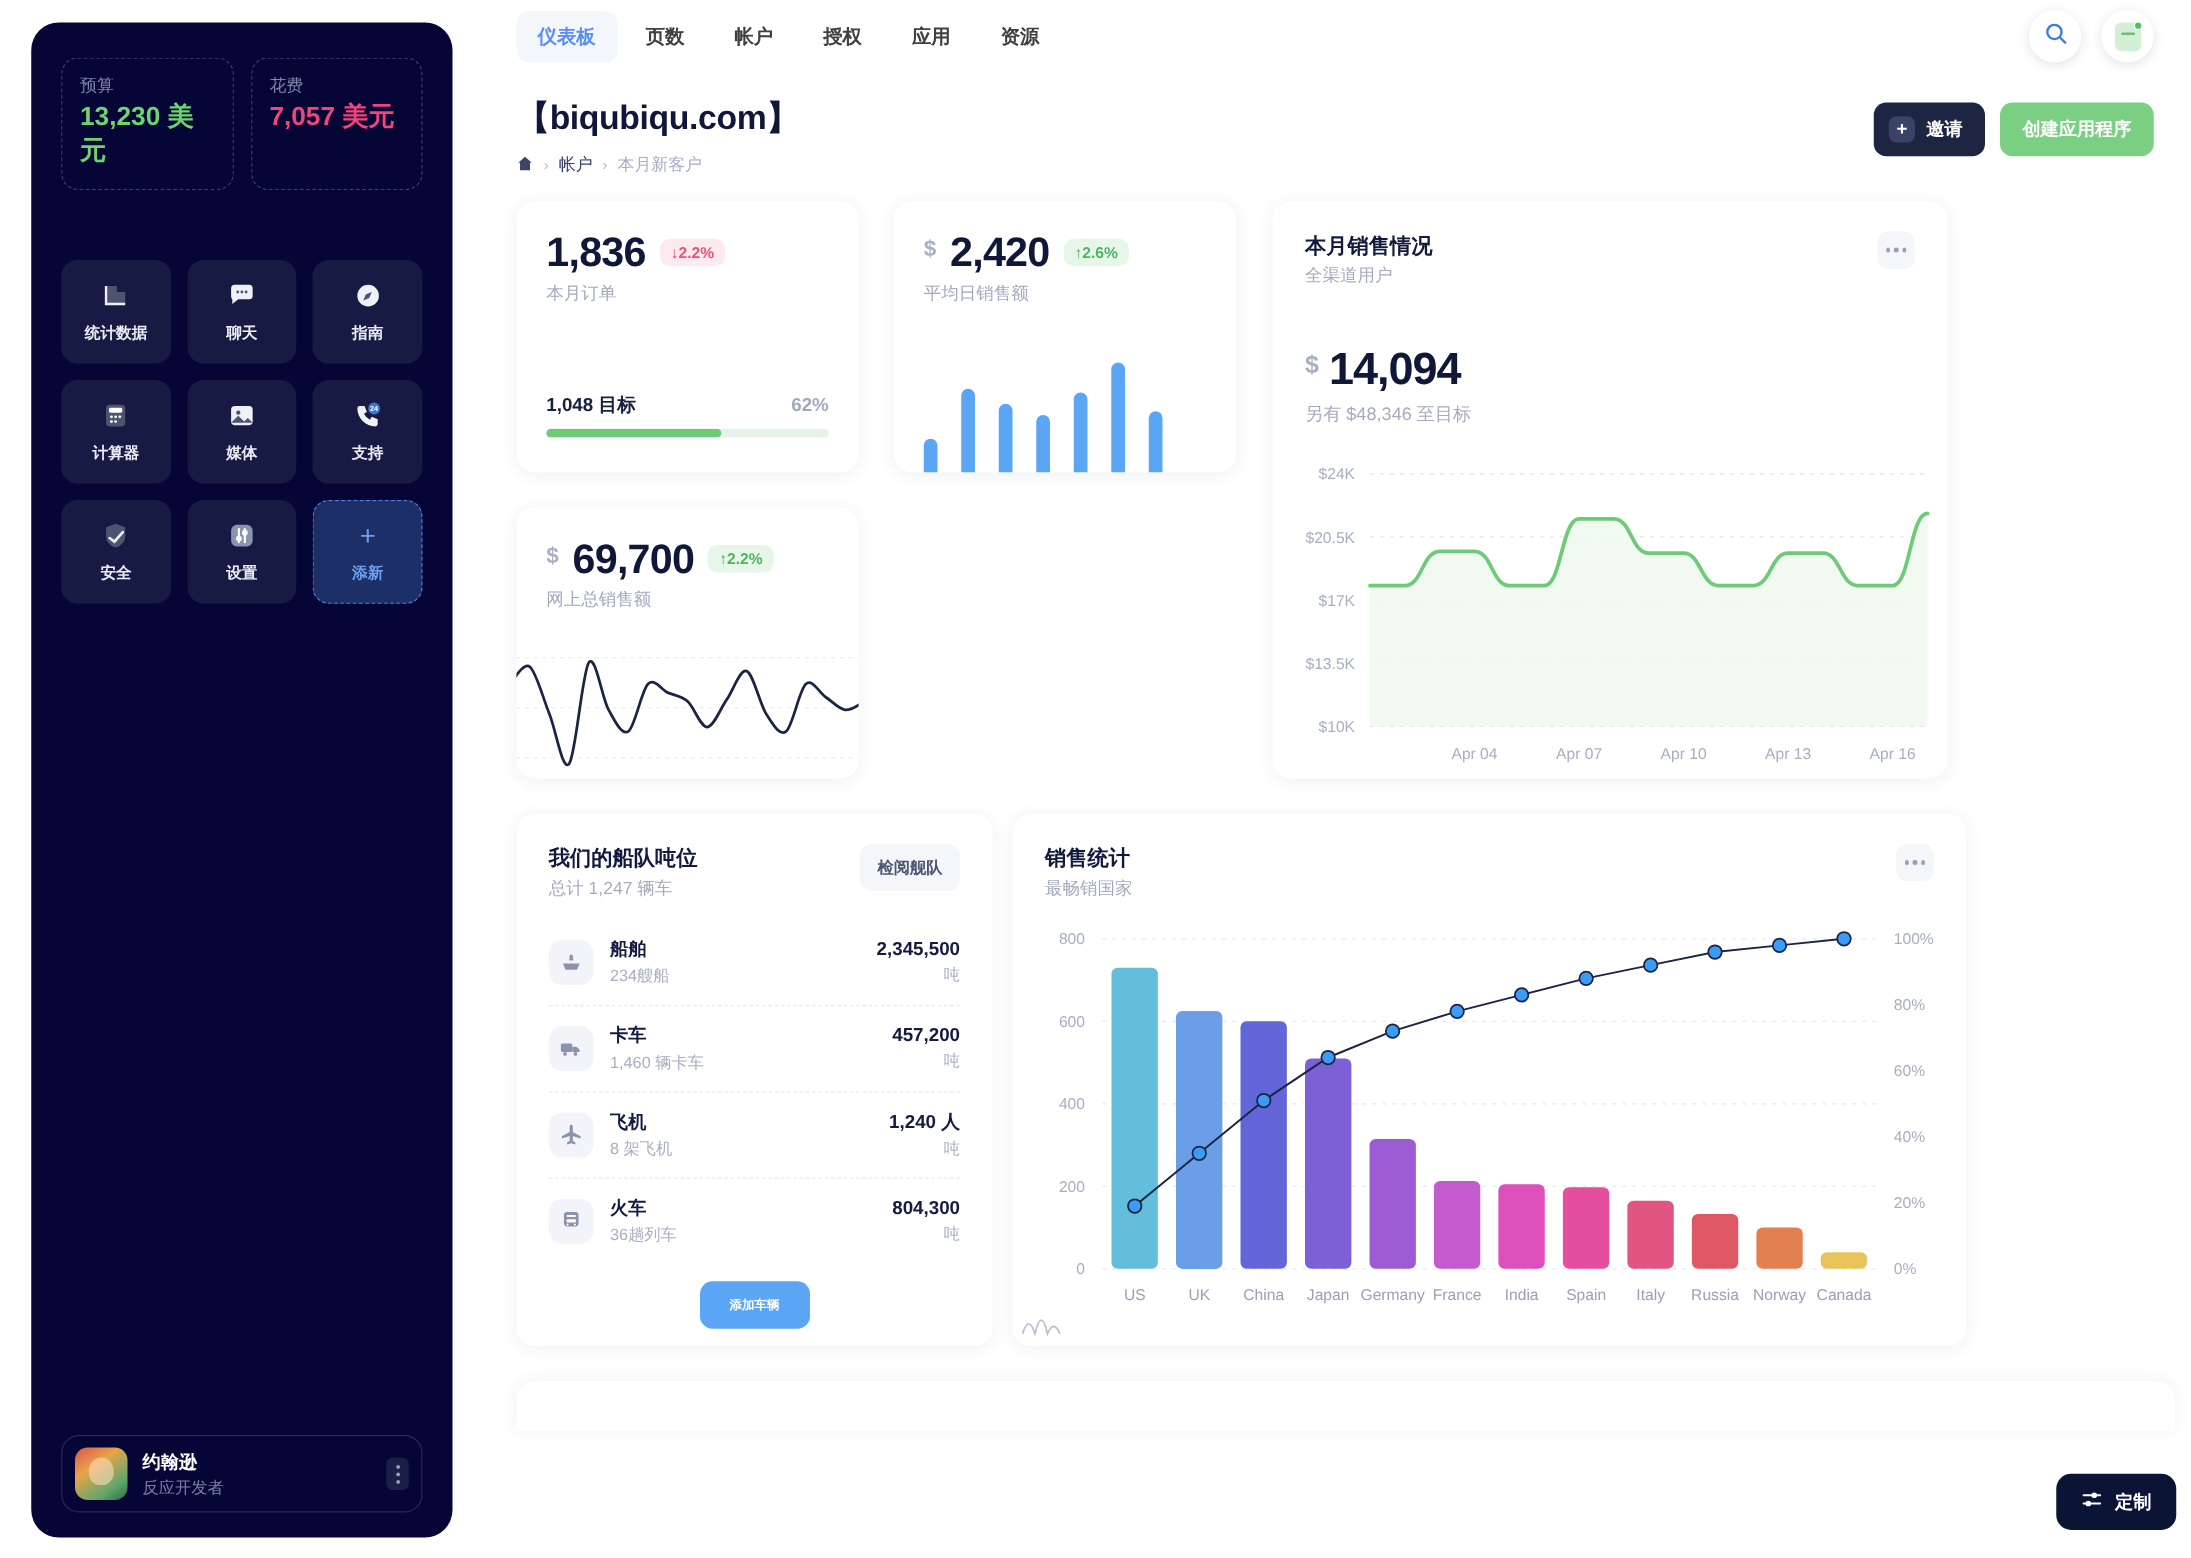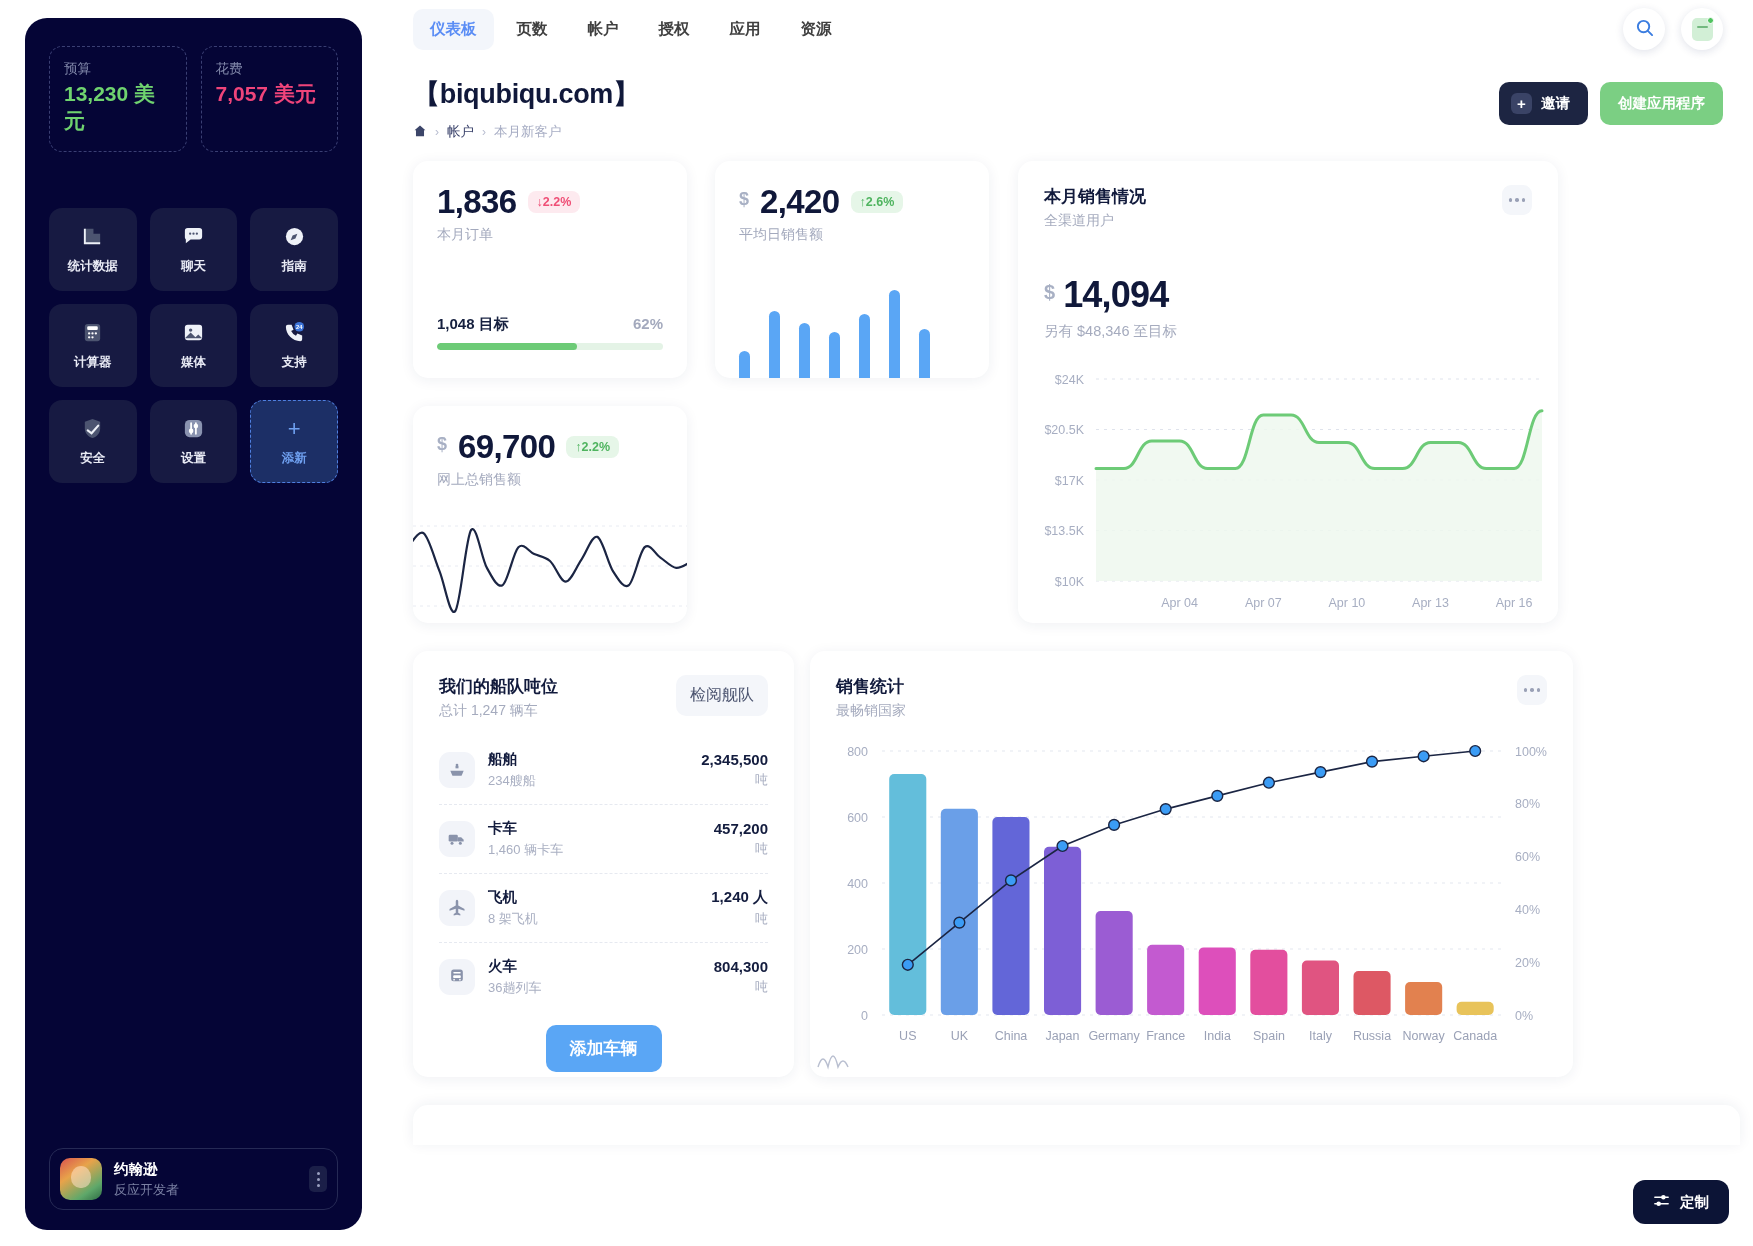--- a/index.html
+++ b/index.html
@@ -199,46 +199,46 @@
   .sm-big { font-size: 36px; font-weight: bold; color: #10183a; letter-spacing: -0.8px; }
   .sm-sub { color: #a5abbe; font-size: 14.5px; margin-top: 6px; }
   .area-wrap { position: absolute; left: 0; right: 0; bottom: 0; height: 260px; }
 
   
   .row2 { display: flex; gap: 16px; margin-top: 28px; align-items: flex-start; }
   .fleet { width: 381px; height: 426px; padding: 24px 26px; }
   .fleet-head { display: flex; align-items: flex-start; }
   .review-btn {
     margin-left: auto; background: #f4f6fa; border: none; border-radius: 10px;
-    padding: 10px 14px; font-size: 16px; color: #4d5570; font-weight: normal;
+    padding: 10px 14px; font-size: 13px; color: #4d5570; font-weight: bold;
     cursor: pointer; font-family: inherit;
   }
   .fleet-list { margin-top: 16px; }
   .fleet-item { display: flex; align-items: center; gap: 13px; padding: 14px 0; }
   .fleet-item + .fleet-item { border-top: 1px dashed #e6e9f0; }
   .fleet-ico {
     width: 36px; height: 36px; border-radius: 11px; background: #f2f4f9;
     display: flex; align-items: center; justify-content: center; flex: 0 0 auto;
   }
   .fleet-name { font-size: 14.5px; font-weight: bold; color: #131c3e; }
   .fleet-cnt { font-size: 13px; color: #a9afc2; margin-top: 3px; }
   .fleet-right { margin-left: auto; text-align: right; }
   .fleet-amt { font-size: 15px; font-weight: bold; color: #131c3e; }
   .fleet-unit { font-size: 13px; color: #a9afc2; margin-top: 3px; }
   .add-vehicle {
     display: block; margin: 14px auto 0 auto; background: #5aa6f5; color: #fff;
-    border: none; border-radius: 10px; padding: 12px 24px; font-size: 17px;
+    border: none; border-radius: 10px; padding: 12px 24px; font-size: 10px;
     font-weight: bold; cursor: pointer; font-family: inherit;
   }
 
   .salestats { width: 763px; height: 426px; padding: 24px 26px 14px 26px; }
   .pareto-wrap { position: absolute; left: 0; right: 0; bottom: 0; top: 78px; }
 
   .customize {
-    position: absolute; right: 24px; bottom: 22px;
+    position: absolute; right: 12px; bottom: 22px;
     background: #0c1436; color: #ffffff; border-radius: 12px;
     padding: 12px 20px; font-size: 14.5px; font-weight: bold;
     display: flex; align-items: center; gap: 10px; cursor: pointer; border: none;
     font-family: inherit; z-index: 20;
   }
 
   .card-bottom-peek {
     margin-top: 28px; height: 40px; border-radius: 15px 15px 0 0;
     background: #ffffff; box-shadow: 0 -1px 14px rgba(30,45,90,0.07);
     display: flex;

